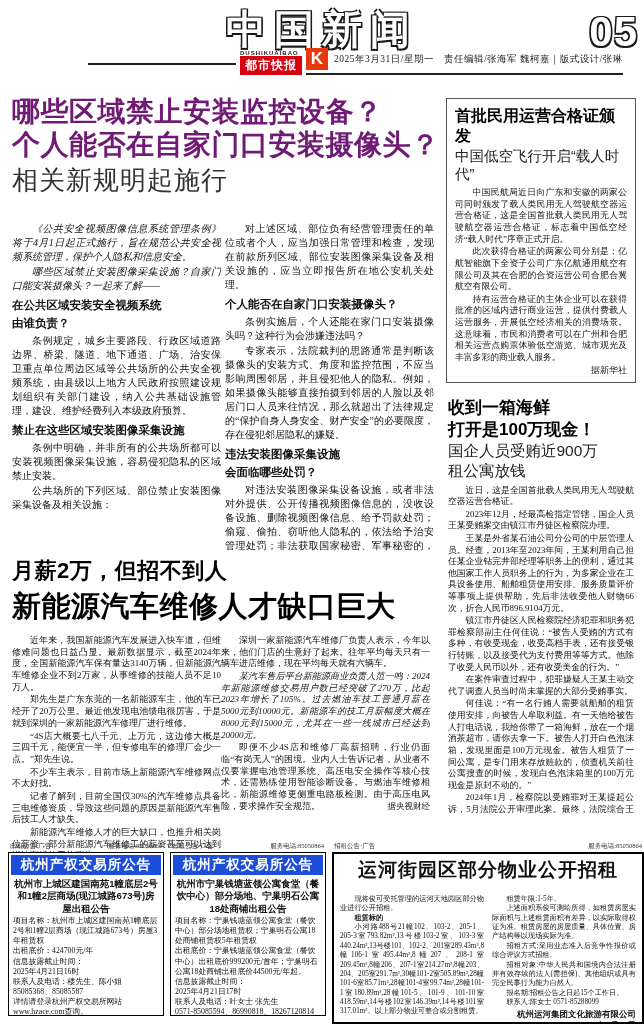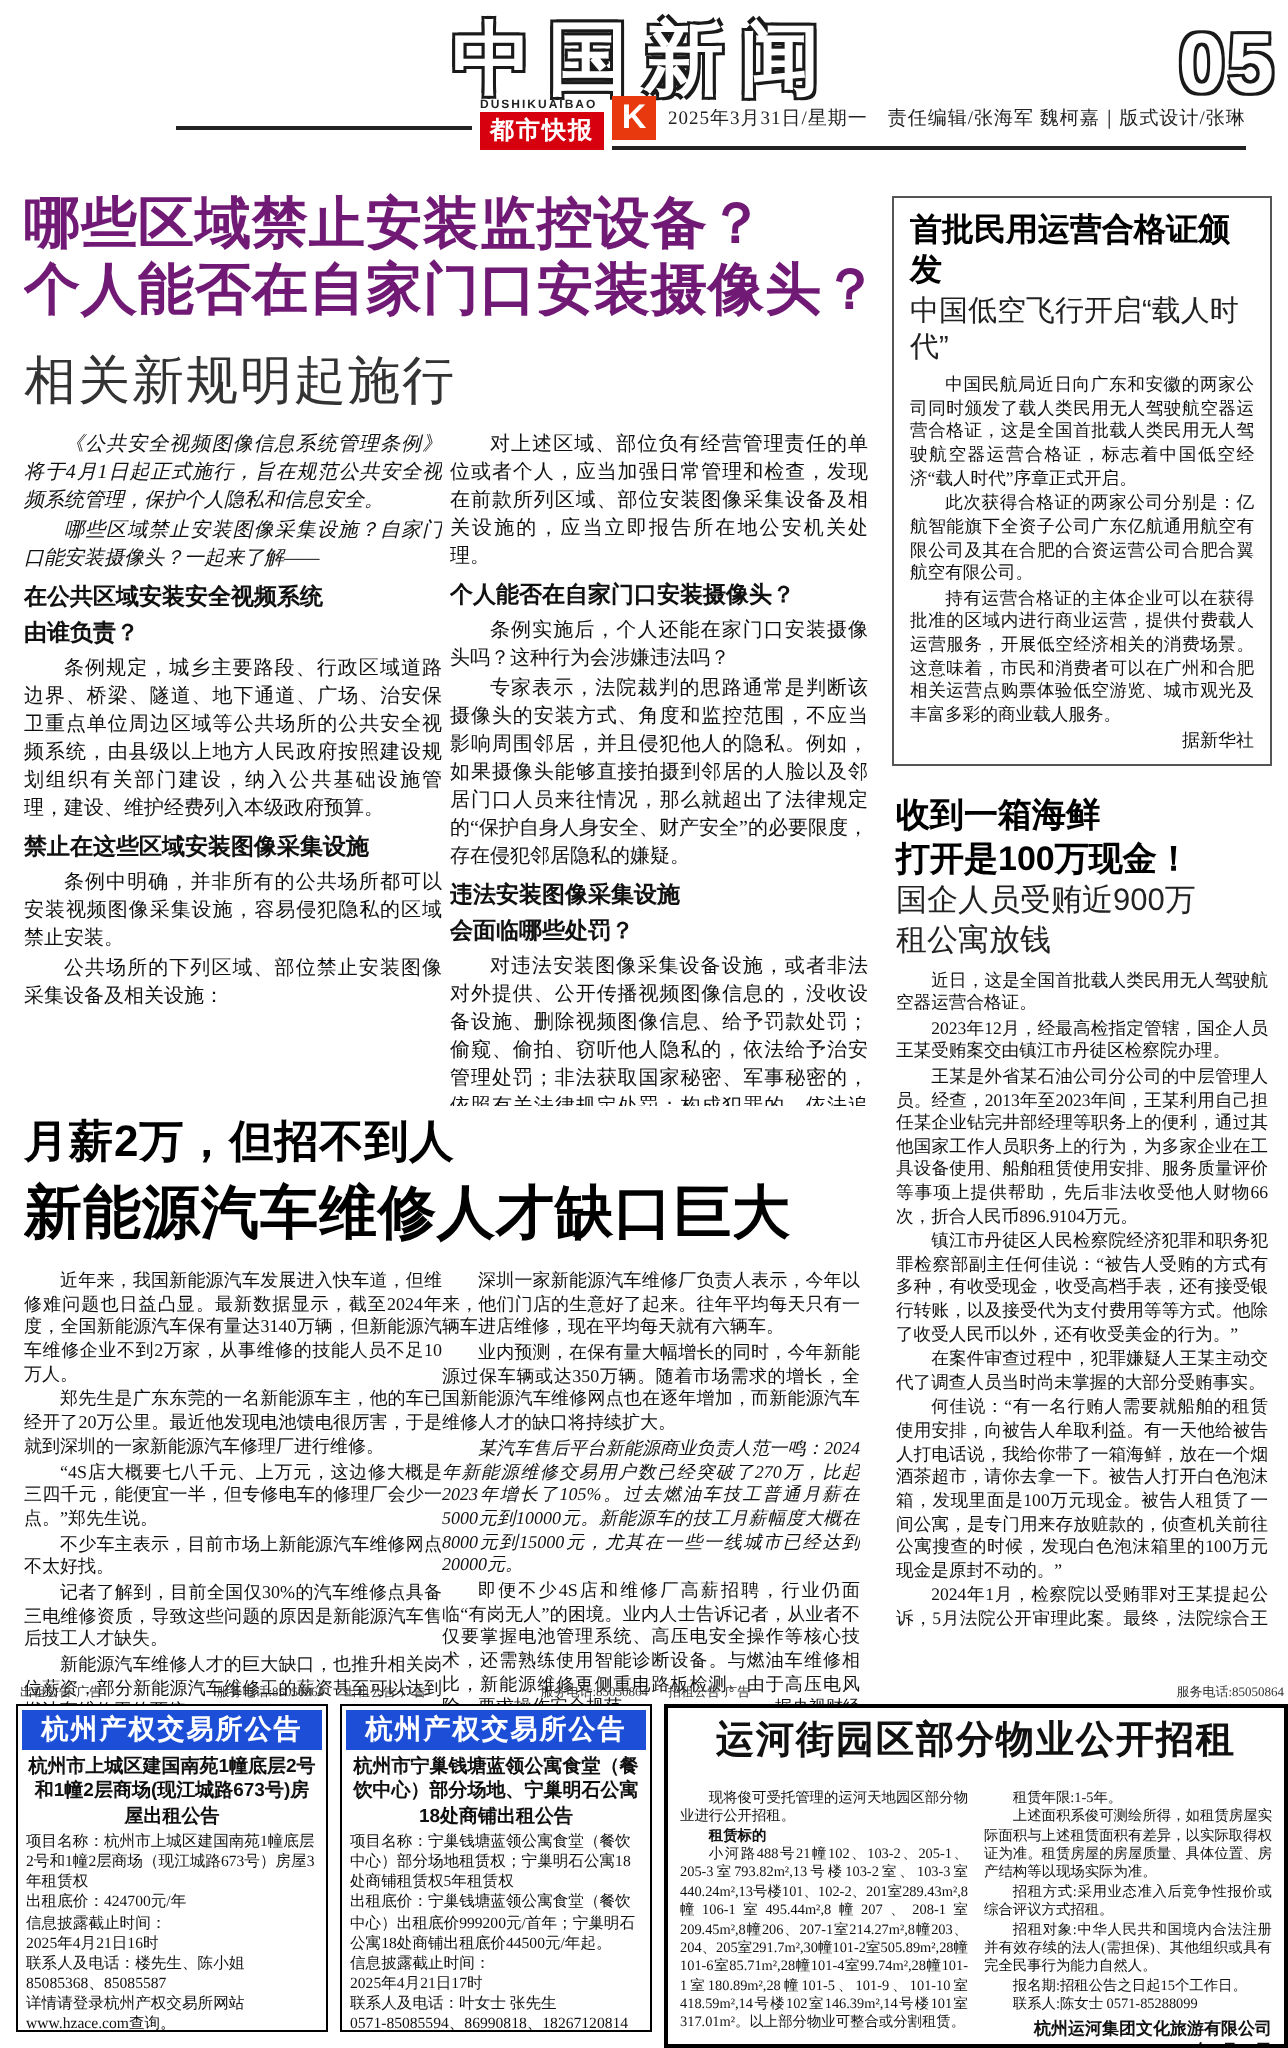--- a/index.html
+++ b/index.html
@@ -26,22 +26,22 @@
 
   
   .p{margin:0 0 1px 0;text-indent:2em;text-align:justify;}
   .kai{font-style:italic;}
   .sub{font-family:"Liberation Sans",sans-serif;font-weight:bold;margin:5px 0 3px 0;}
   .byline{text-align:right;font-size:9px;margin-top:2px;}
 
   
   .lead{position:absolute;left:12px;top:95px;width:430px;height:458px;overflow:hidden;}
   .lead-h1{font-family:"Liberation Sans",sans-serif;font-weight:bold;font-size:28px;line-height:1.18;color:#701a75;letter-spacing:.5px;}
-  .lead-h3{font-family:"Liberation Sans",sans-serif;font-weight:normal;font-size:26px;color:#333;margin-top:12px;letter-spacing:1px;}
-  .lead-cols{display:flex;gap:4px;margin-top:8px;}
+  .lead-h3{font-family:"Liberation Sans",sans-serif;font-weight:normal;font-size:26px;color:#333;margin-top:2px;letter-spacing:1px;}
+  .lead-cols{display:flex;gap:4px;margin-top:24px;}
   .lead-col{width:209px;font-size:10px;line-height:1.4;overflow:hidden;height:352px;}
   .lead .sub{font-size:11.5px;line-height:1.3;}
   .lead .kai{font-size:10px;}
 
   
   .sidebar{position:absolute;left:446px;top:98px;width:190px;height:716px;overflow:hidden;}
   .sidebox{border:1px solid #555;padding:7px 8px 5px 8px;}
   .side-title{font-family:"Liberation Sans",sans-serif;font-weight:bold;font-size:16px;line-height:1.25;color:#000;}
   .side-subtitle{font-family:"Liberation Sans",sans-serif;font-weight:normal;font-size:14.5px;line-height:1.25;color:#222;margin-top:1px;}
   .side-body{font-size:8.8px;line-height:1.32;margin-top:4px;}
@@ -158,21 +158,20 @@
       <div class="jobs-col">
         <p class="p">近年来，我国新能源汽车发展进入快车道，但维修难问题也日益凸显。最新数据显示，截至2024年度，全国新能源汽车保有量达3140万辆，但新能源汽车维修企业不到2万家，从事维修的技能人员不足10万人。</p>
         <p class="p">郑先生是广东东莞的一名新能源车主，他的车已经开了20万公里。最近他发现电池馈电很厉害，于是就到深圳的一家新能源汽车修理厂进行维修。</p>
         <p class="p">“4S店大概要七八千元、上万元，这边修大概是三四千元，能便宜一半，但专修电车的修理厂会少一点。”郑先生说。</p>
         <p class="p">不少车主表示，目前市场上新能源汽车维修网点不太好找。</p>
         <p class="p">记者了解到，目前全国仅30%的汽车维修点具备三电维修资质，导致这些问题的原因是新能源汽车售后技工人才缺失。</p>
         <p class="p">新能源汽车维修人才的巨大缺口，也推升相关岗位薪资，部分新能源汽车维修工的薪资甚至可以达到燃油车维修工的两倍。</p>
       </div>
       <div class="jobs-col">
         <p class="p">深圳一家新能源汽车维修厂负责人表示，今年以来，他们门店的生意好了起来。往年平均每天只有一辆车进店维修，现在平均每天就有六辆车。</p>
-        <p class="p">业内预测，在保有量大幅增长的同时，今年新能源过保车辆或达350万辆。随着市场需求的增长，全国新能源汽车维修网点也在逐年增加，而新能源汽车维修人才的缺口将持续扩大。</p>
         <p class="p kai">某汽车售后平台新能源商业负责人范一鸣：2024年新能源维修交易用户数已经突破了270万，比起2023年增长了105%。过去燃油车技工普通月薪在5000元到10000元。新能源车的技工月薪幅度大概在8000元到15000元，尤其在一些一线城市已经达到20000元。</p>
         <p class="p"><span>即便不少4S店和维修厂高薪招聘，行业仍面临“有岗无人”的困境。业内人士告诉记者，从业者不仅要掌握电池管理系统、高压电安全操作等核心技术，还需熟练使用智能诊断设备。与燃油车维修相比，新能源维修更侧重电路板检测。由于高压电风险，要求操作安全规范。</span><span class="byline-inline">据央视财经</span></p>
       </div>
     </div>
   </div>
 
   <div class="ads">
 
     <div class="ad-col">
       <div class="ad-label">

